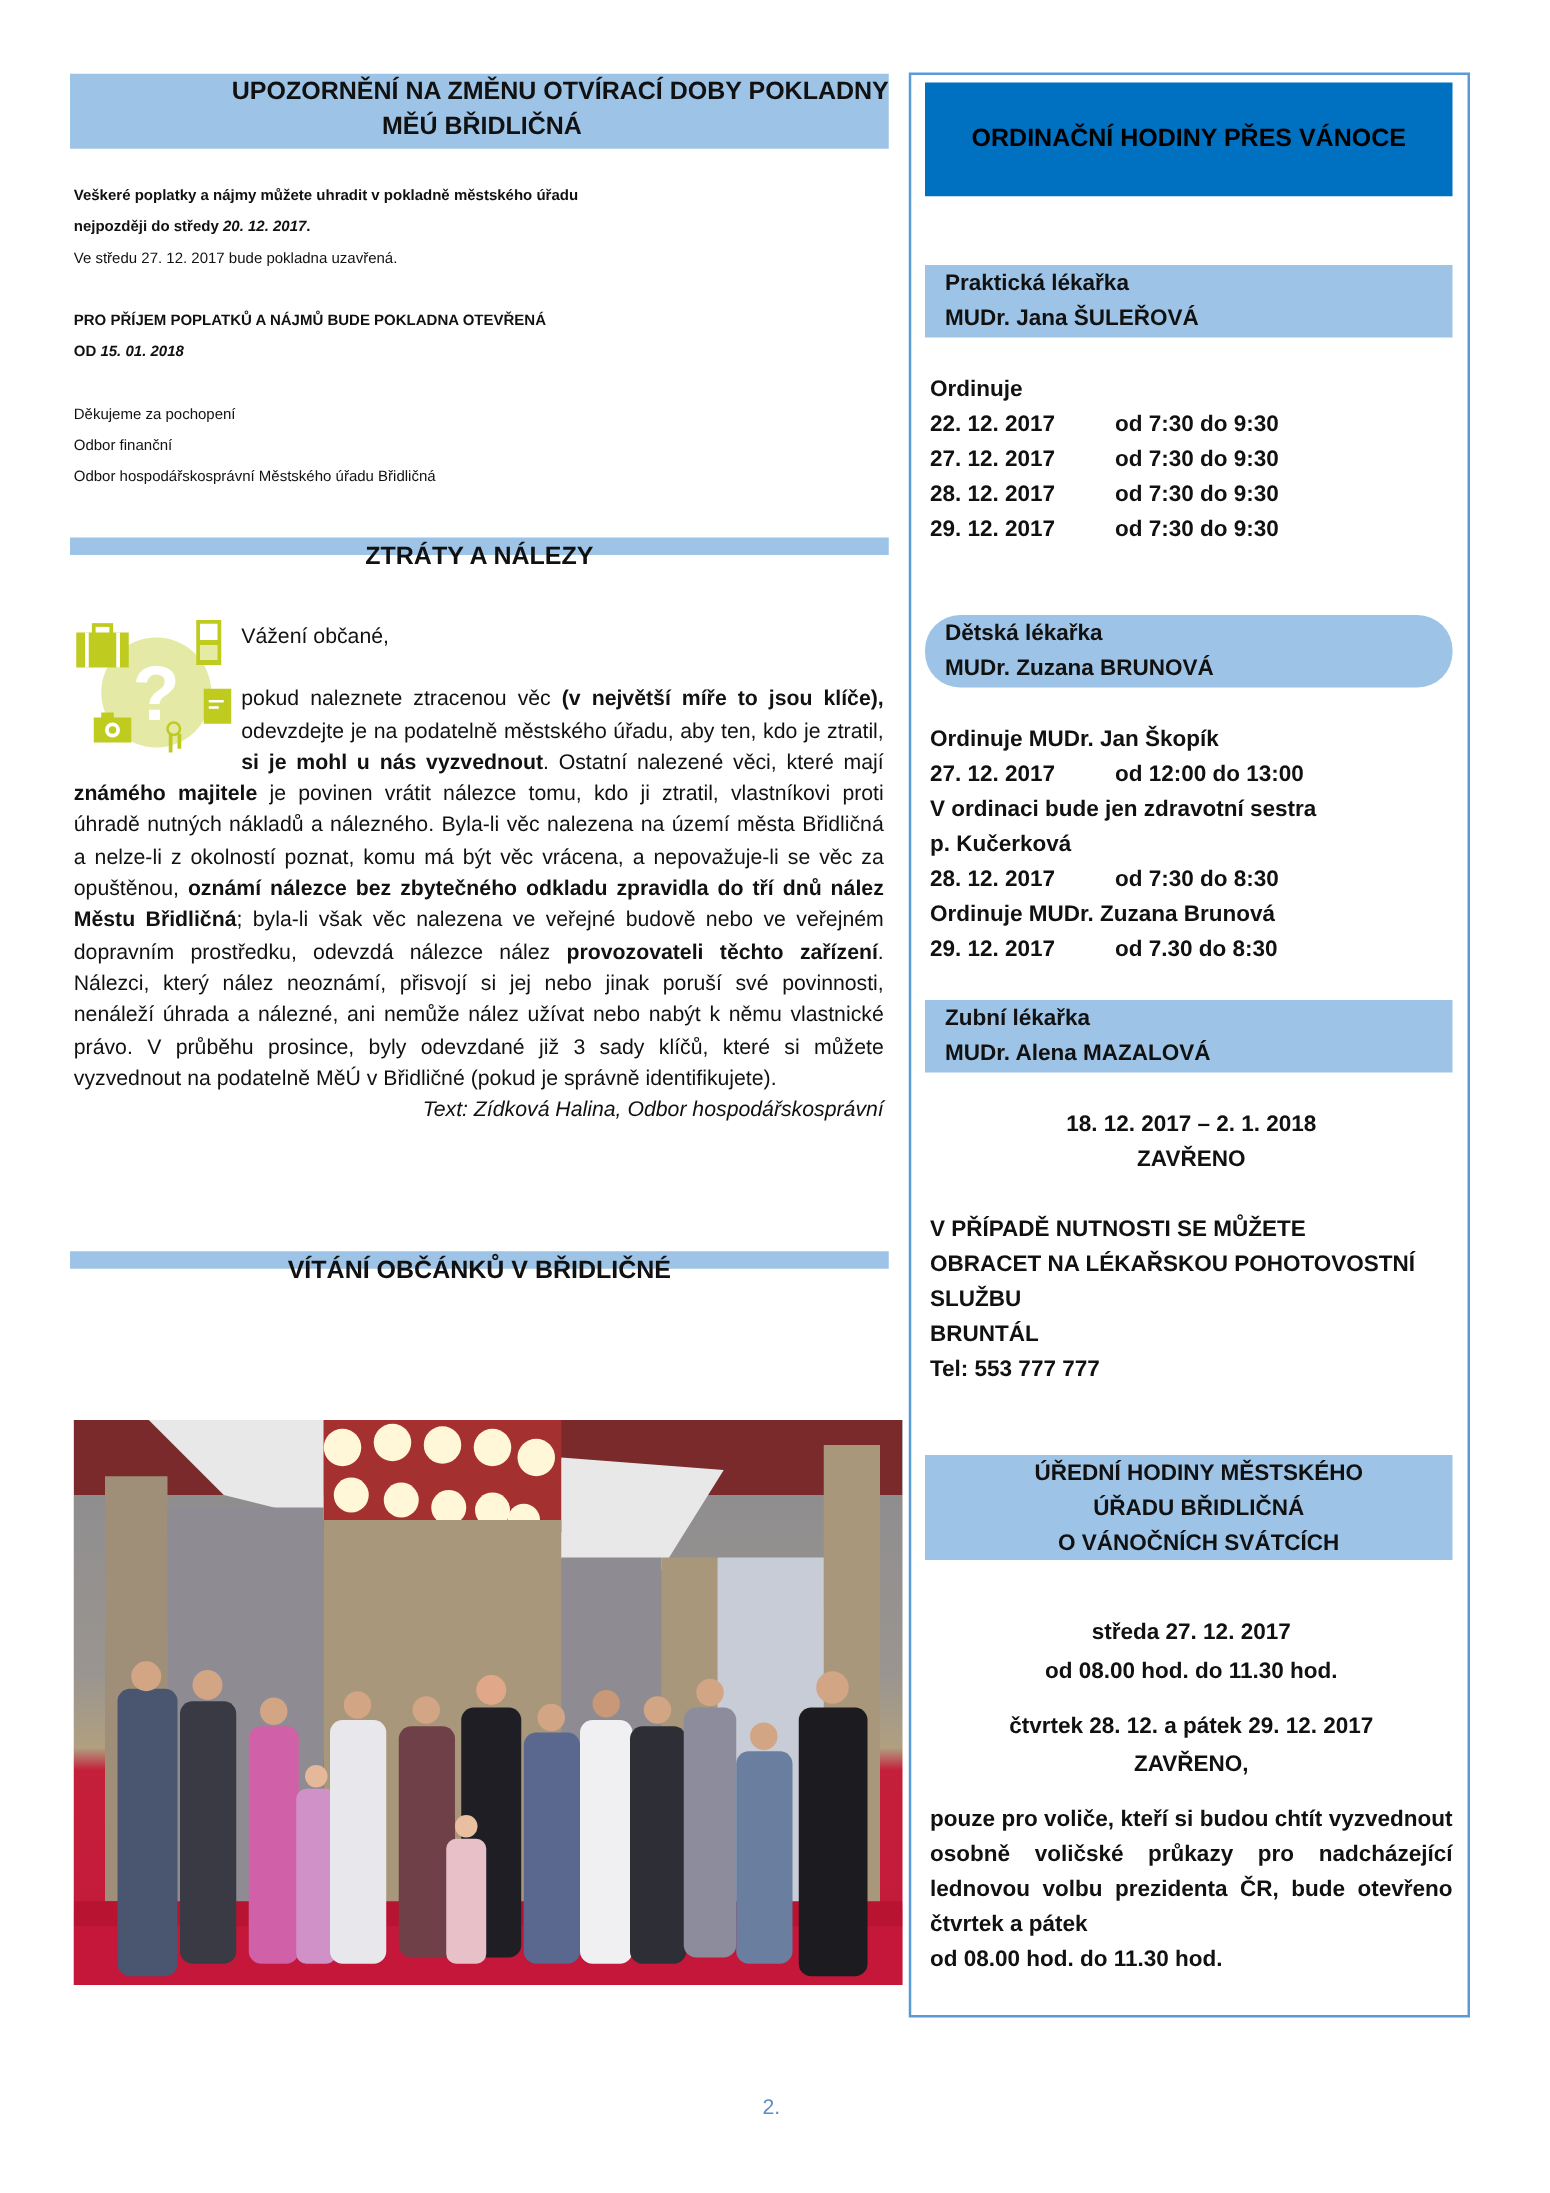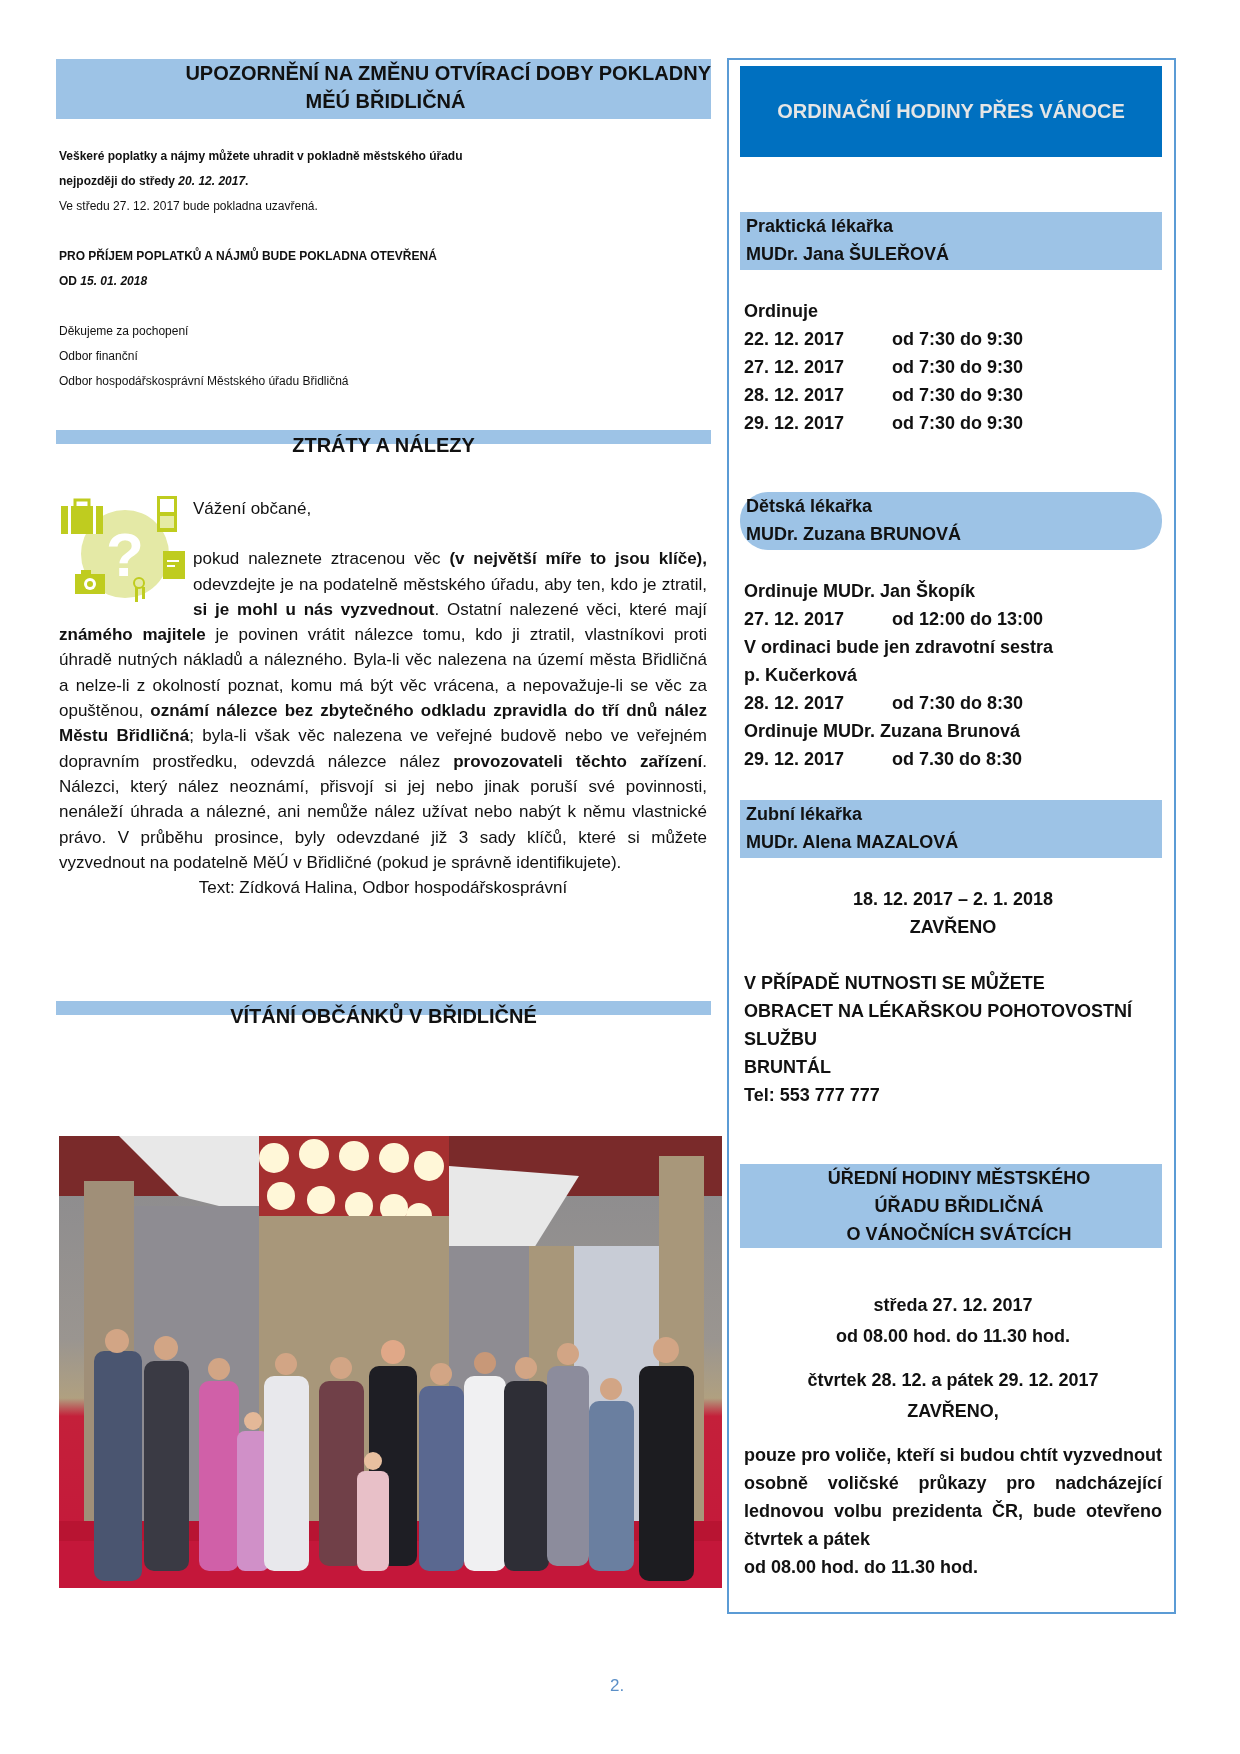--- a/index.html
+++ b/index.html
@@ -32,26 +32,26 @@
       background: linear-gradient(to bottom, #8a8a8e 0%, #9a9590 45%, #b0a080 58%, #c4203a 62%, #c4173a 100%);
     }
 
     
     .sidebar {
       position: absolute; left: 727px; top: 58px; width: 449px; height: 1556px;
       border: 2px solid #5b9bd5;
     }
     .side-title {
       position: absolute; left: 740px; top: 66px; width: 422px; height: 91px;
-      background: #0070c0; color: #e5e5e5; font-weight: bold; font-size: 20px;
+      background: #0070c0; color: #000000; font-weight: bold; font-size: 20px;
       text-align: center; line-height: 91px;
     }
     .side-band {
       position: absolute; left: 740px; width: 422px; background: #9dc3e6;
-      font-weight: bold; font-size: 18px; line-height: 28px; padding-left: 6px; color: #111;
+      font-weight: bold; font-size: 18px; line-height: 28px; padding-left: 16px; color: #111;
     }
     .side-band.center { text-align: center; padding-left: 16px; }
     .stxt { position: absolute; left: 744px; width: 418px; font-size: 18px; line-height: 28px; font-weight: bold; color: #111; }
     .stxt .row { display: flex; }
     .stxt .row .d { width: 148px; }
     .stxt.center { text-align: center; }
     .stxt.justify { text-align: justify; }
 
     .page-num { position: absolute; left: 610px; top: 1676px; font-size: 17px; color: #5b8fc7; }
   </style>
@@ -95,21 +95,21 @@
     <rect x="16" y="78" width="30" height="20" fill="#bfcc1f"></rect>
     <rect x="22" y="74" width="10" height="5" fill="#bfcc1f"></rect>
     <circle cx="31" cy="88" r="6" fill="#fff"></circle>
     <circle cx="31" cy="88" r="3" fill="#bfcc1f"></circle>
     <circle cx="80" cy="87" r="5" fill="none" stroke="#bfcc1f" stroke-width="2"></circle>
     <rect x="76" y="91" width="3" height="15" fill="#bfcc1f"></rect>
     <rect x="83" y="91" width="3" height="12" fill="#bfcc1f"></rect>
   </svg>
   <p style="margin-left:134px; margin-bottom:25px;">Vážení občané,</p>
   <span>pokud naleznete ztracenou věc </span><span class="b">(v největší míře to jsou klíče),</span><span> odevzdejte je na podatelně městského úřadu, aby ten, kdo je ztratil, </span><span class="b">si je mohl u nás vyzvednout</span><span>. Ostatní nalezené věci, které mají </span><span class="b">známého majitele</span><span> je povinen vrátit nálezce tomu, kdo ji ztratil, vlastníkovi proti úhradě nutných nákladů a nálezného. Byla-li věc nalezena na území města Břidličná a nelze-li z okolností poznat, komu má být věc vrácena, a nepovažuje-li se věc za opuštěnou, </span><span class="b">oznámí nálezce bez zbytečného odkladu zpravidla do tří dnů nález Městu Břidličná</span><span>; byla-li však věc nalezena ve veřejné budově nebo ve veřejném dopravním prostředku, odevzdá nálezce nález </span><span class="b">provozovateli těchto zařízení</span><span>. Nálezci, který nález neoznámí, přisvojí si jej nebo jinak poruší své povinnosti, nenáleží úhrada a nálezné, ani nemůže nález užívat nebo nabýt k němu vlastnické právo. V průběhu prosince, byly odevzdané již 3 sady klíčů, které si můžete vyzvednout na podatelně MěÚ v Břidličné (pokud je správně identifikujete).</span>
-  <p style="text-align:center;">Text: Zídková Halina, Odbor hospodářskosprávní</p>
+  <p style="text-align:right;font-style:italic;">Text: Zídková Halina, Odbor hospodářskosprávní</p>
 </div>
 
 <div class="hdr-band center" style="top:1001px;">VÍTÁNÍ OBČÁNKŮ V BŘIDLIČNÉ</div>
 
 <div class="photo">
   <svg width="663" height="452" viewBox="0 0 663 452">
     <rect x="0" y="0" width="663" height="60" fill="#7a2a2a"></rect>
     <polygon points="60,0 200,0 200,80 120,60" fill="#e8e8e8"></polygon>
     <polygon points="390,30 520,40 470,120 380,110" fill="#e8e8e8"></polygon>
     <rect x="200" y="0" width="190" height="90" fill="#a53030"></rect>

